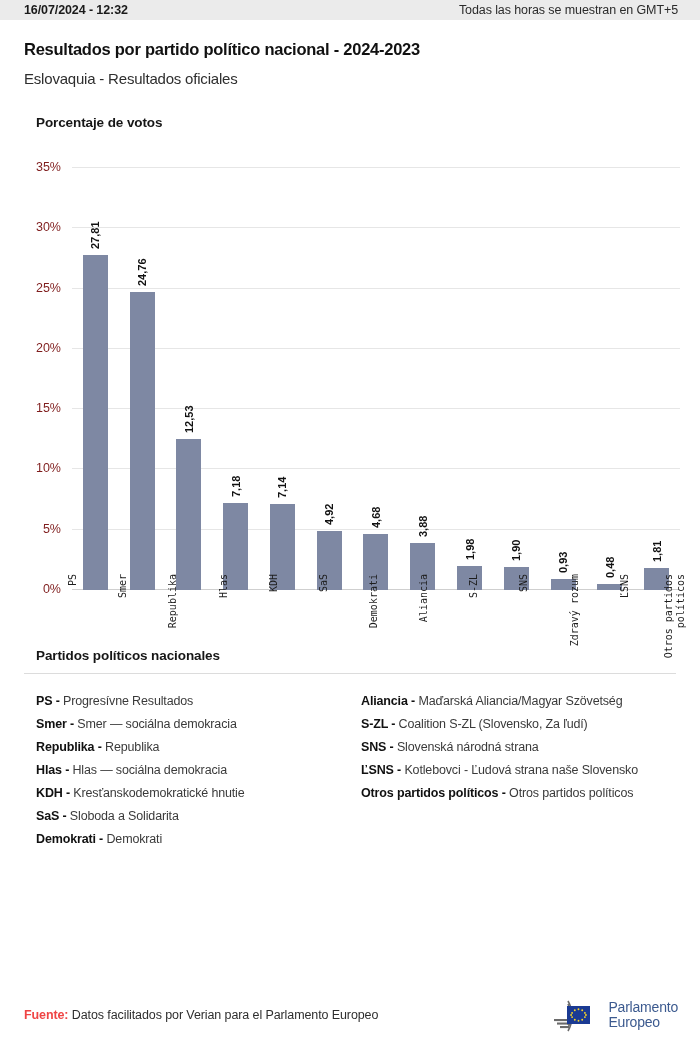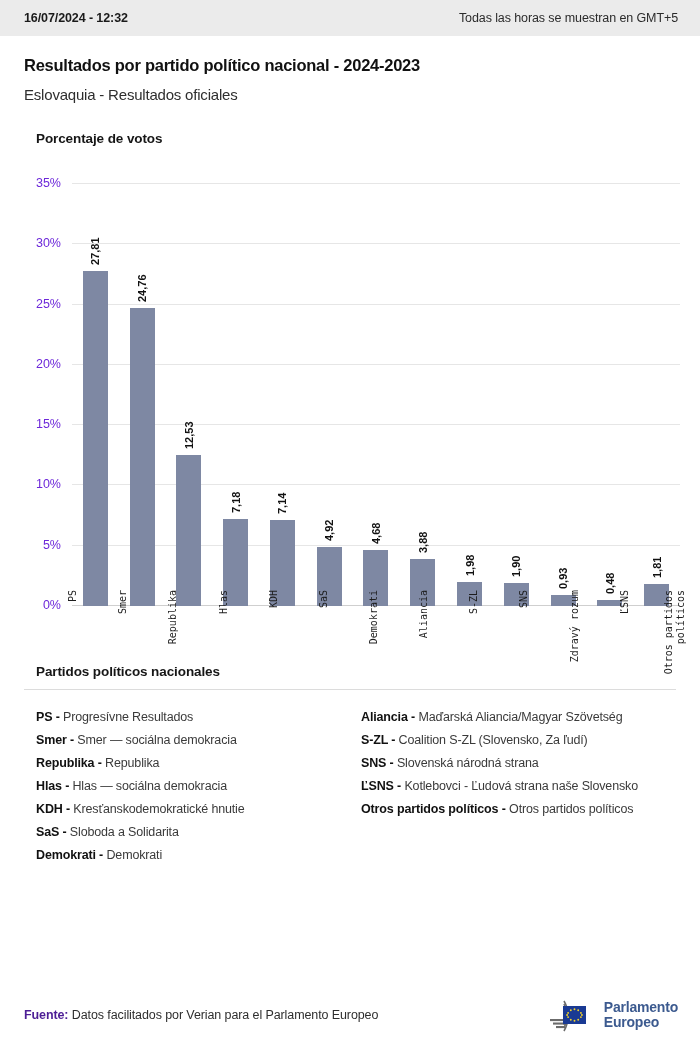--- a/index.html
+++ b/index.html
@@ -11,21 +11,21 @@
     height: 1046px;
     background: #ffffff;
     font-family: "Liberation Sans", sans-serif;
     color: #1a1a1a;
     overflow: hidden;
     position: relative;
   }
 
   
   .topbar {
-    height: 36px;
+    height: 20px;
     background: #ebebeb;
     display: flex;
     align-items: center;
     justify-content: space-between;
     padding: 0 22px 0 24px;
     box-sizing: border-box;
   }
   .topbar-date {
     font-size: 12.5px;
     font-weight: bold;
@@ -88,21 +88,21 @@
   }
   .grid-line.baseline {
     background: #cfcfcf;
   }
   .y-tick {
     position: absolute;
     right: 100%;
     margin-right: 11px;
     transform: translateY(-50%);
     font-size: 12.5px;
-    color: #6d28d9;
+    color: #7f1d1d;
     white-space: nowrap;
   }
 
   .bars {
     position: absolute;
     left: 0;
     right: 0;
     top: 0;
     bottom: 0;
     display: flex;
@@ -215,31 +215,31 @@
     display: flex;
     align-items: center;
     justify-content: space-between;
   }
   .source {
     font-size: 12.5px;
     color: #2e2e2e;
     letter-spacing: -0.1px;
   }
   .source b {
-    color: #4c1d95;
+    color: #ef4444;
     font-weight: bold;
   }
   .ep-logo {
     display: flex;
     align-items: center;
     gap: 9px;
   }
   .ep-logo-text {
     font-size: 14px;
-    font-weight: bold;
+    font-weight: normal;
     color: #3c5a8f;
     line-height: 15px;
     letter-spacing: -0.2px;
   }
 </style>
 </head>
 <body>
 
 <div class="topbar">
   <span class="topbar-date">16/07/2024 - 12:32</span>

